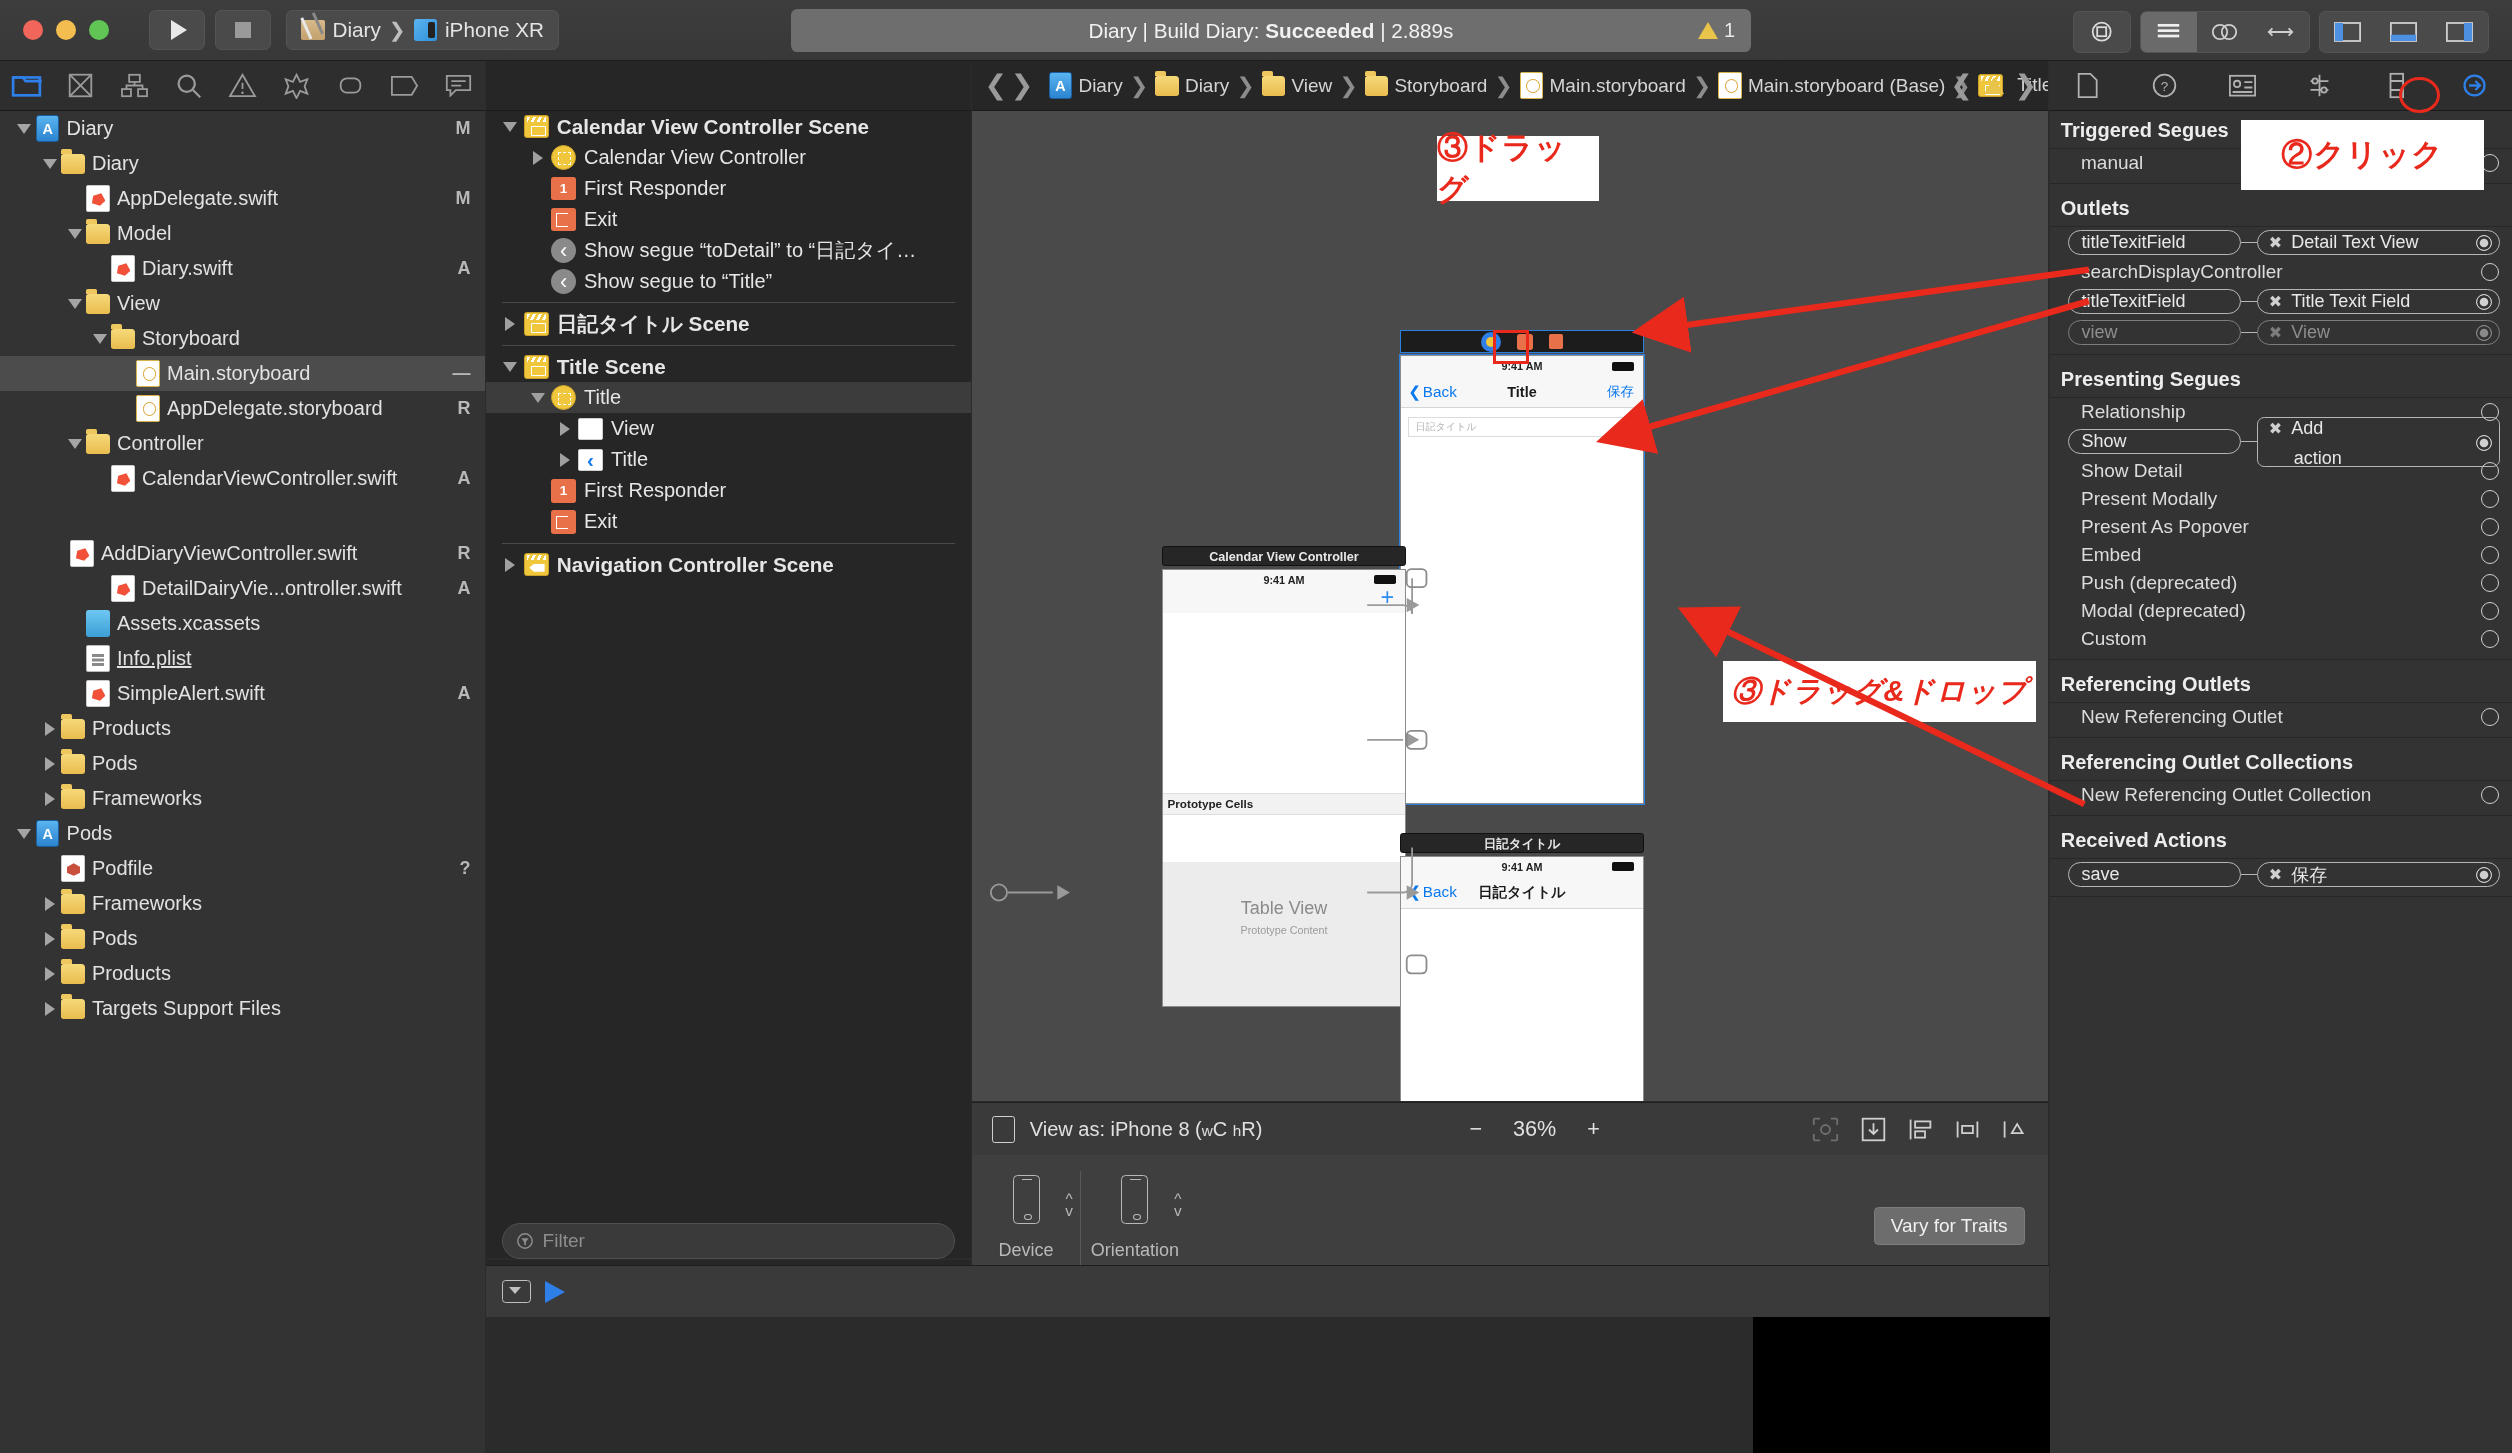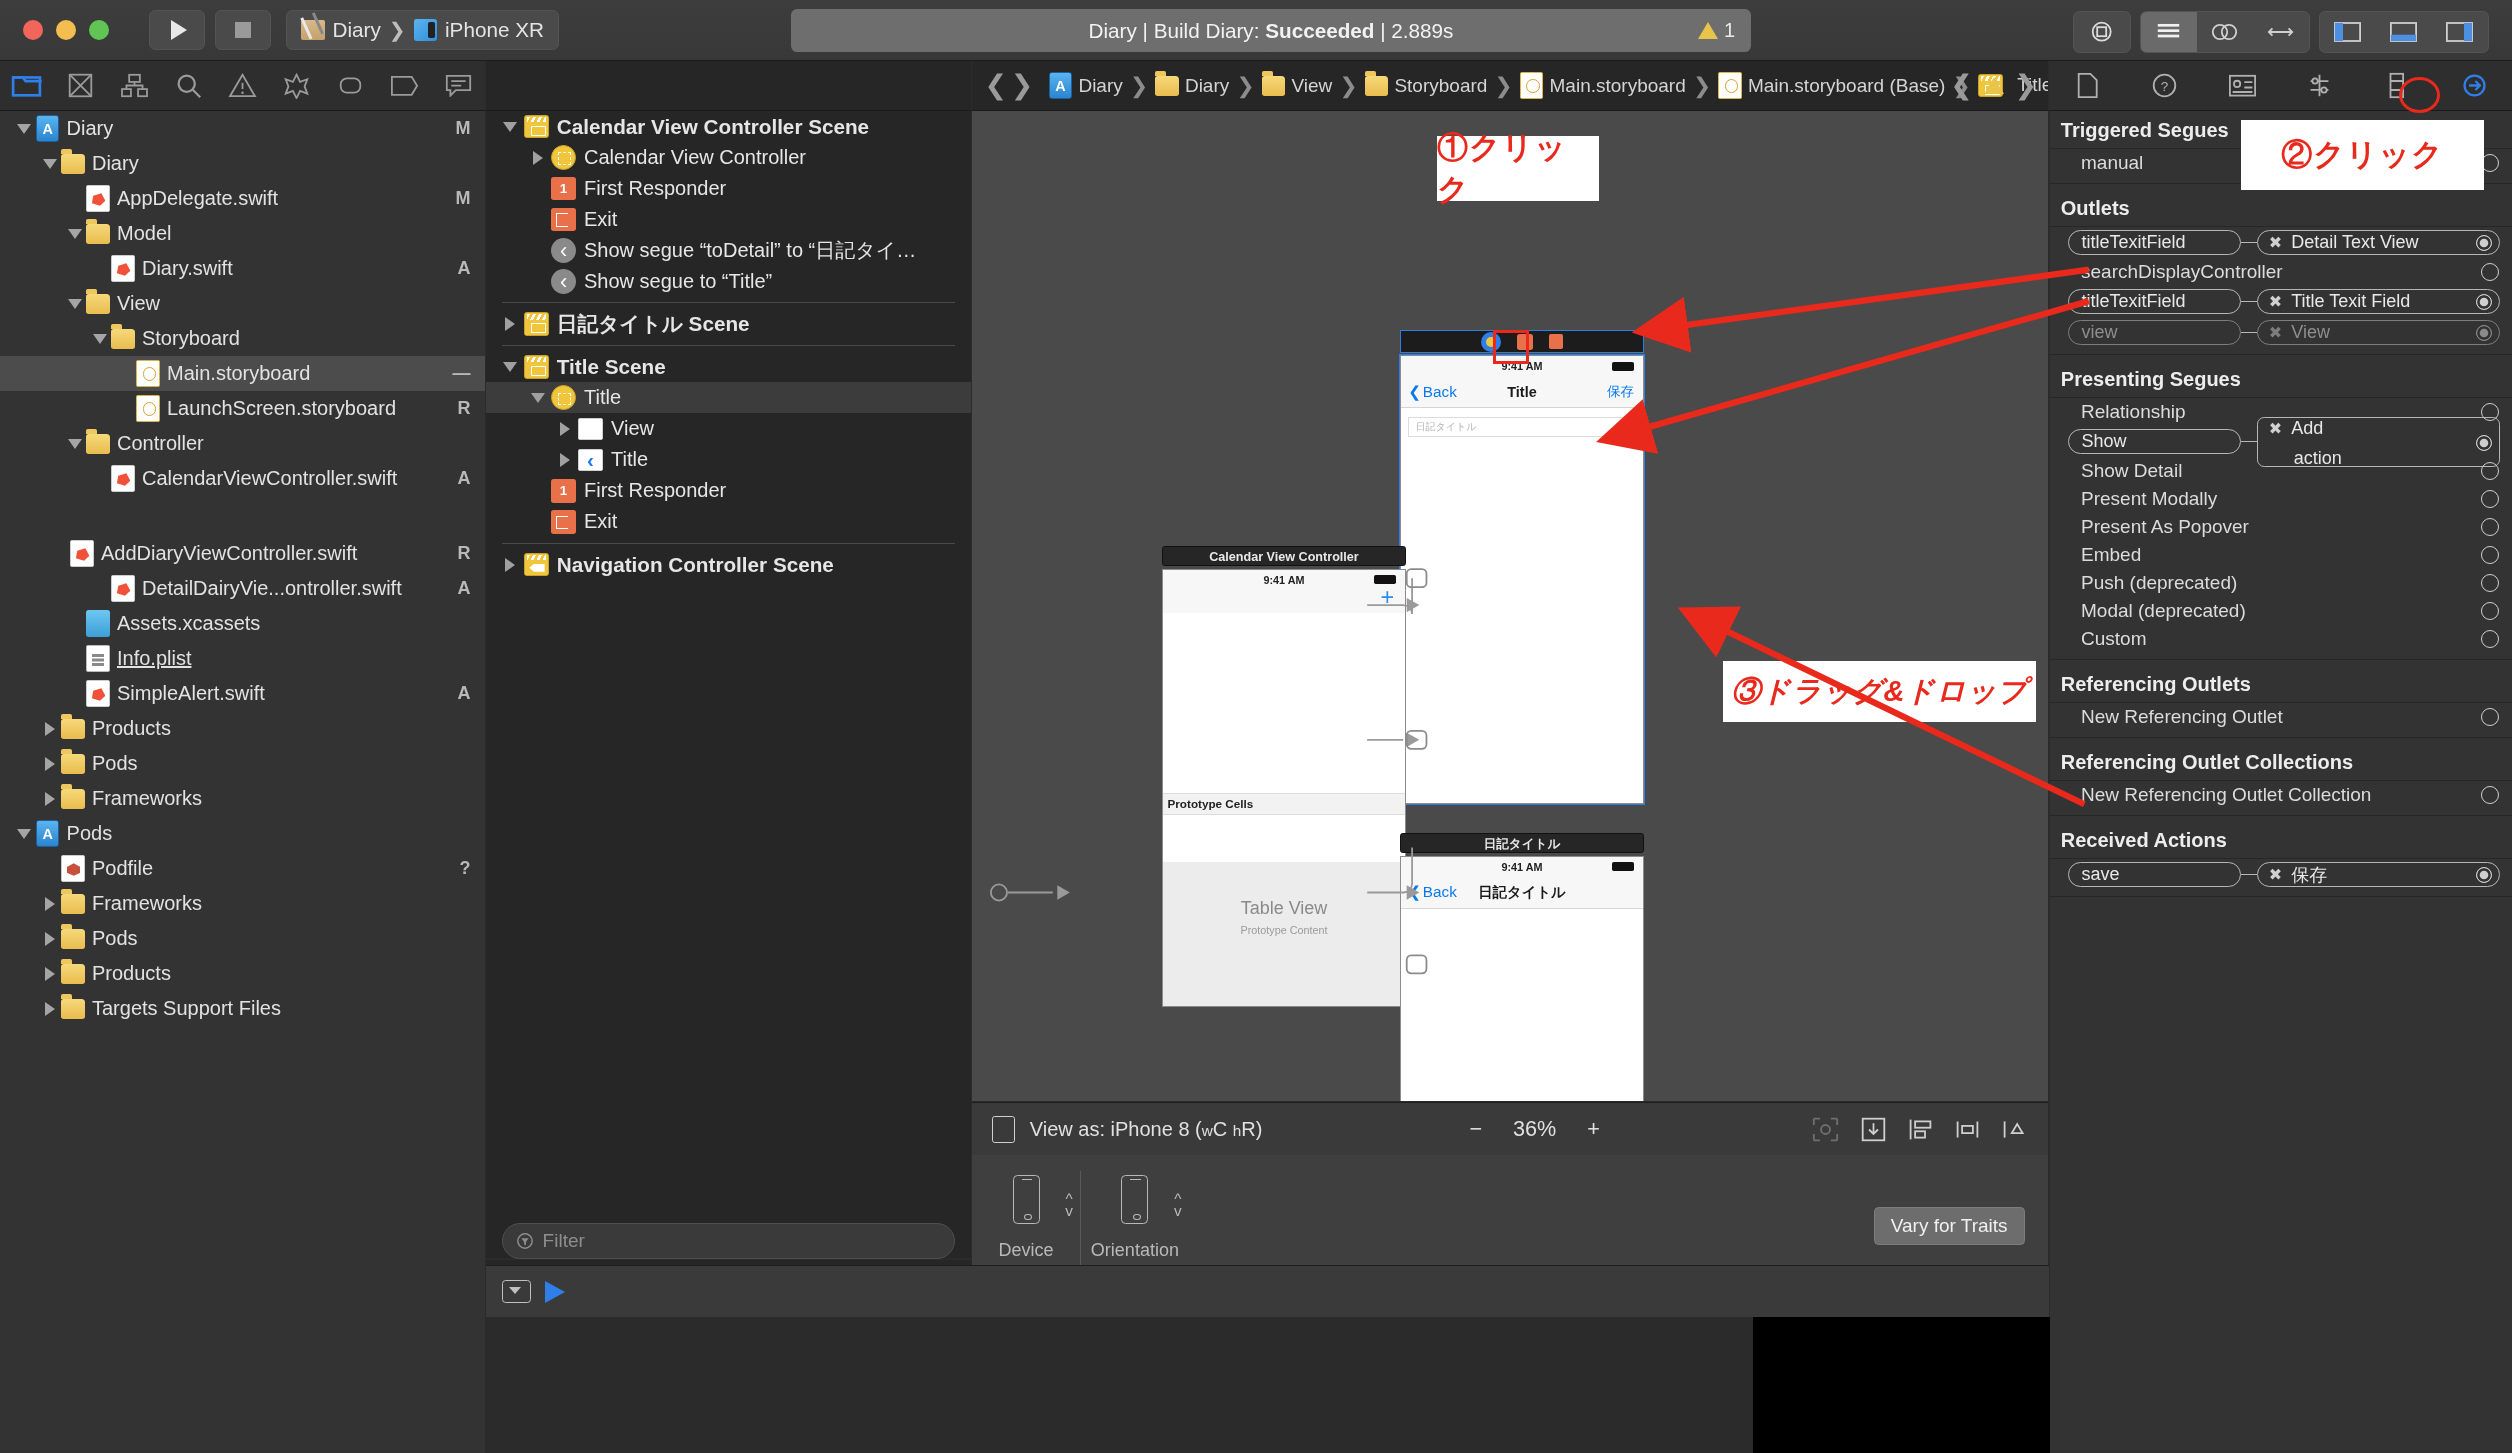--- a/index.html
+++ b/index.html
@@ -538,21 +538,21 @@
         </div>
         <div class="nav-row sel" style="padding-left: 113px;">
           <span class="disc "></span>
           <span class="ic ic-sb"></span>
           <span class="nav-label">Main.storyboard</span>
           <span class="nav-badge">—</span>
         </div>
         <div class="nav-row" style="padding-left: 113px;">
           <span class="disc "></span>
           <span class="ic ic-sb"></span>
-          <span class="nav-label">LaunchScreen.storyboard</span>
+          <span class="nav-label">AppDelegate.storyboard</span>
           <span class="nav-badge">R</span>
         </div>
         <div class="nav-row" style="padding-left: 63px;">
           <span class="disc open">
             <i></i>
           </span>
           <span class="ic ic-folder"></span>
           <span class="nav-label">Controller</span>
         </div>
         <div class="nav-row" style="padding-left: 88px;">
@@ -885,21 +885,21 @@
         <path d="M484 692 l14 8 -14 8z"></path>
         <path d="M484 862 l14 8 -14 8z"></path>
       </g>
       <g stroke="#8c8c8c" stroke-width="2" fill="none">
         <rect x="484" y="510" width="22" height="20" rx="5"></rect>
         <rect x="484" y="690" width="22" height="20" rx="5"></rect>
         <rect x="484" y="940" width="22" height="20" rx="5"></rect>
       </g>
     </svg>
 
-    <div class="anno" style="left:465px; top:25px; width:162px; height:65px;">①クリック</div>
+    <div class="anno" style="left:465px; top:25px; width:162px; height:65px;">③ドラッグ</div>
     <div class="red-box" style="left:521px; top:219px; width:36px; height:34px;"></div>
     <div class="anno" style="left:-36px; top:0px; width:0; height:0;"></div>
     <div class="anno" style="left:751px; top:550px; width:313px; height:61px; font-size:29px;font-style:italic;">③ドラッグ&amp;ドロップ</div>
   </div>
 
   <svg class="arrows" style="left:0;top:0;width:2512px;height:1454px;z-index:50;" viewBox="0 0 2796 1618" width="2512" height="1454">
     <defs>
       <marker id="ah" markerWidth="9" markerHeight="9" refX="7" refY="4.5" orient="auto">
         <path d="M0,0 L9,4.5 L0,9 z" fill="#e8291c"></path>
       </marker>

